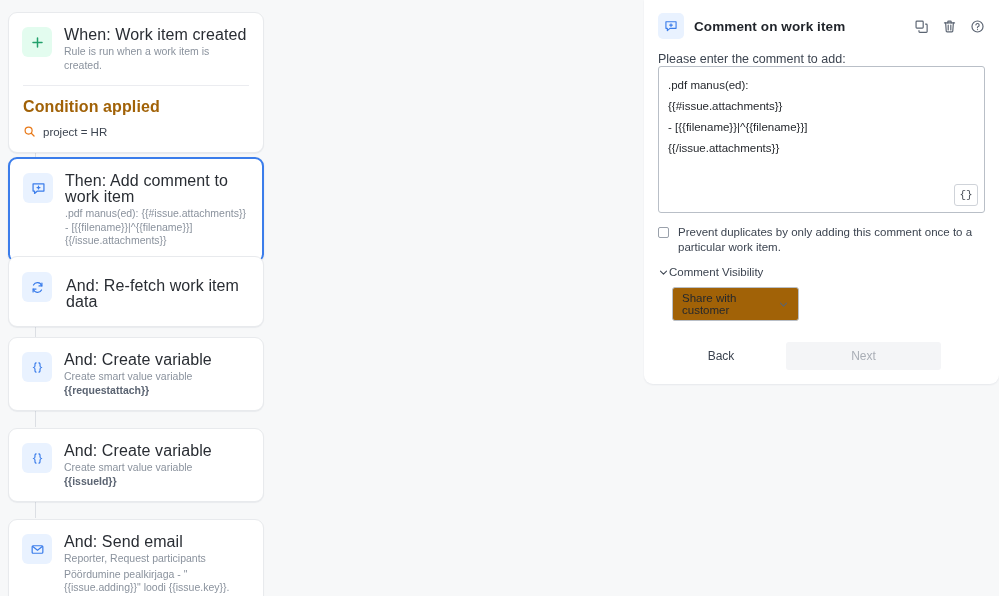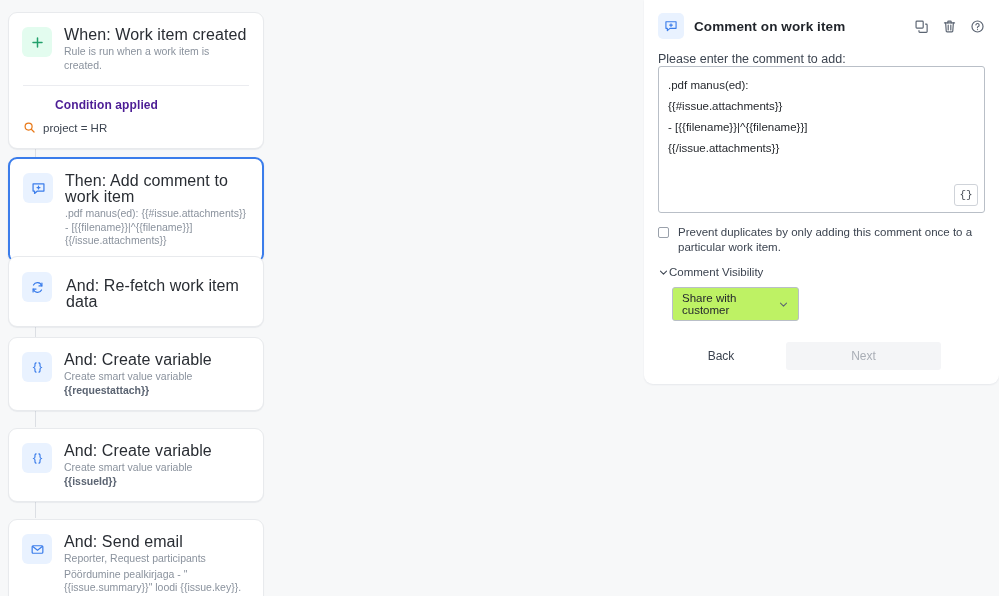--- a/index.html
+++ b/index.html
@@ -88,25 +88,24 @@
   }
 
   .card-divider {
     height: 1px;
     background: #ebecf0;
     margin: 0 14px;
   }
 
   .cond-block { padding: 12px 14px 14px 14px; }
   .cond-title {
-    font-size: 12px;
-    color: #4c1d95;
+    font-size: 16px;
+    color: #a16207;
     font-weight: bold;
     letter-spacing: 0.1px;
-    margin-left: 32px;
   }
   .cond-row {
     display: flex;
     align-items: center;
     gap: 7px;
     margin-top: 9px;
   }
   .cond-text {
     font-size: 11.5px;
     color: #3c4450;
@@ -245,21 +244,21 @@
     color: #3c4450;
   }
 
   .select-wrap {
     margin-top: 9px;
     margin-left: 14px;
     width: 127px;
     height: 27px;
     border: 1px solid #b9bfc7;
     border-radius: 3px;
-    background: #bef264;
+    background: #a16207;
     display: flex;
     align-items: center;
     padding: 16px 9px;
     cursor: pointer;
   }
   .select-value {
     font-size: 11.5px;
     color: #25282d;
   }
   .select-chevron { margin-left: auto; color: #5b6472; display:flex; }
@@ -406,21 +405,21 @@
     <div class="card-main">
       <div class="card-icon ic-blue">
         <svg width="15" height="15" viewBox="0 0 16 16" fill="none" stroke="currentColor" stroke-width="1.3" stroke-linejoin="round">
           <rect x="2.3" y="4" width="11.4" height="8" rx="1.1"></rect>
           <path d="M2.6 4.6 L8 8.8 L13.4 4.6"></path>
         </svg>
       </div>
       <div class="card-texts">
         <div class="card-title">And: Send email</div>
         <div class="card-sub">Reporter, Request participants</div>
-        <div class="card-sub">Pöördumine pealkirjaga - "{{issue.summary}}" loodi {{issue.key}}.</div>
+        <div class="card-sub">Pöördumine pealkirjaga - "{{issue.adding}}" loodi {{issue.key}}.</div>
       </div>
     </div>
   </div>
 
 </div>
 
 <div id="config-panel">
 
   <div class="panel-header">
     <div class="panel-header-icon">

